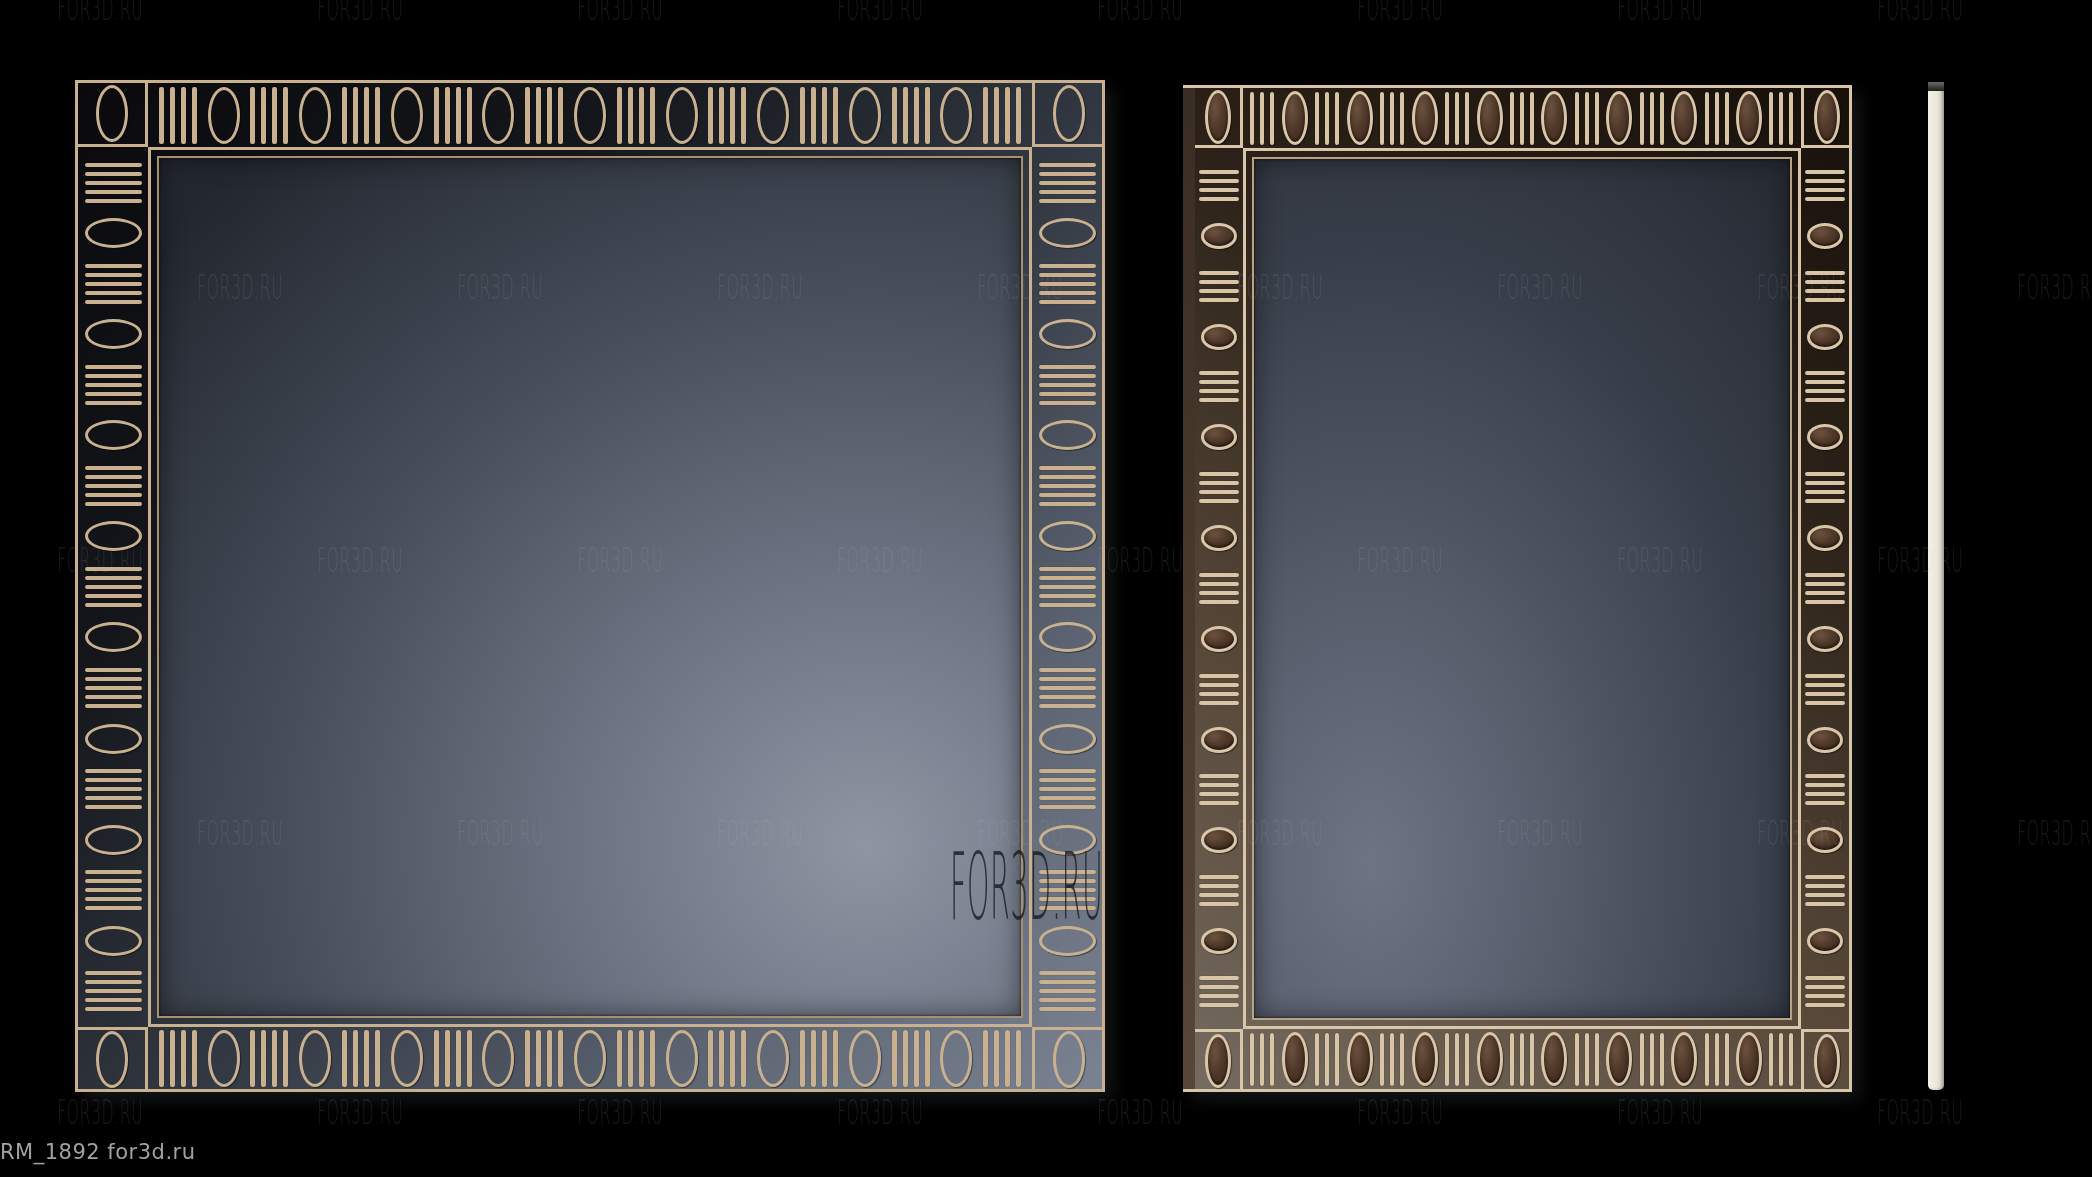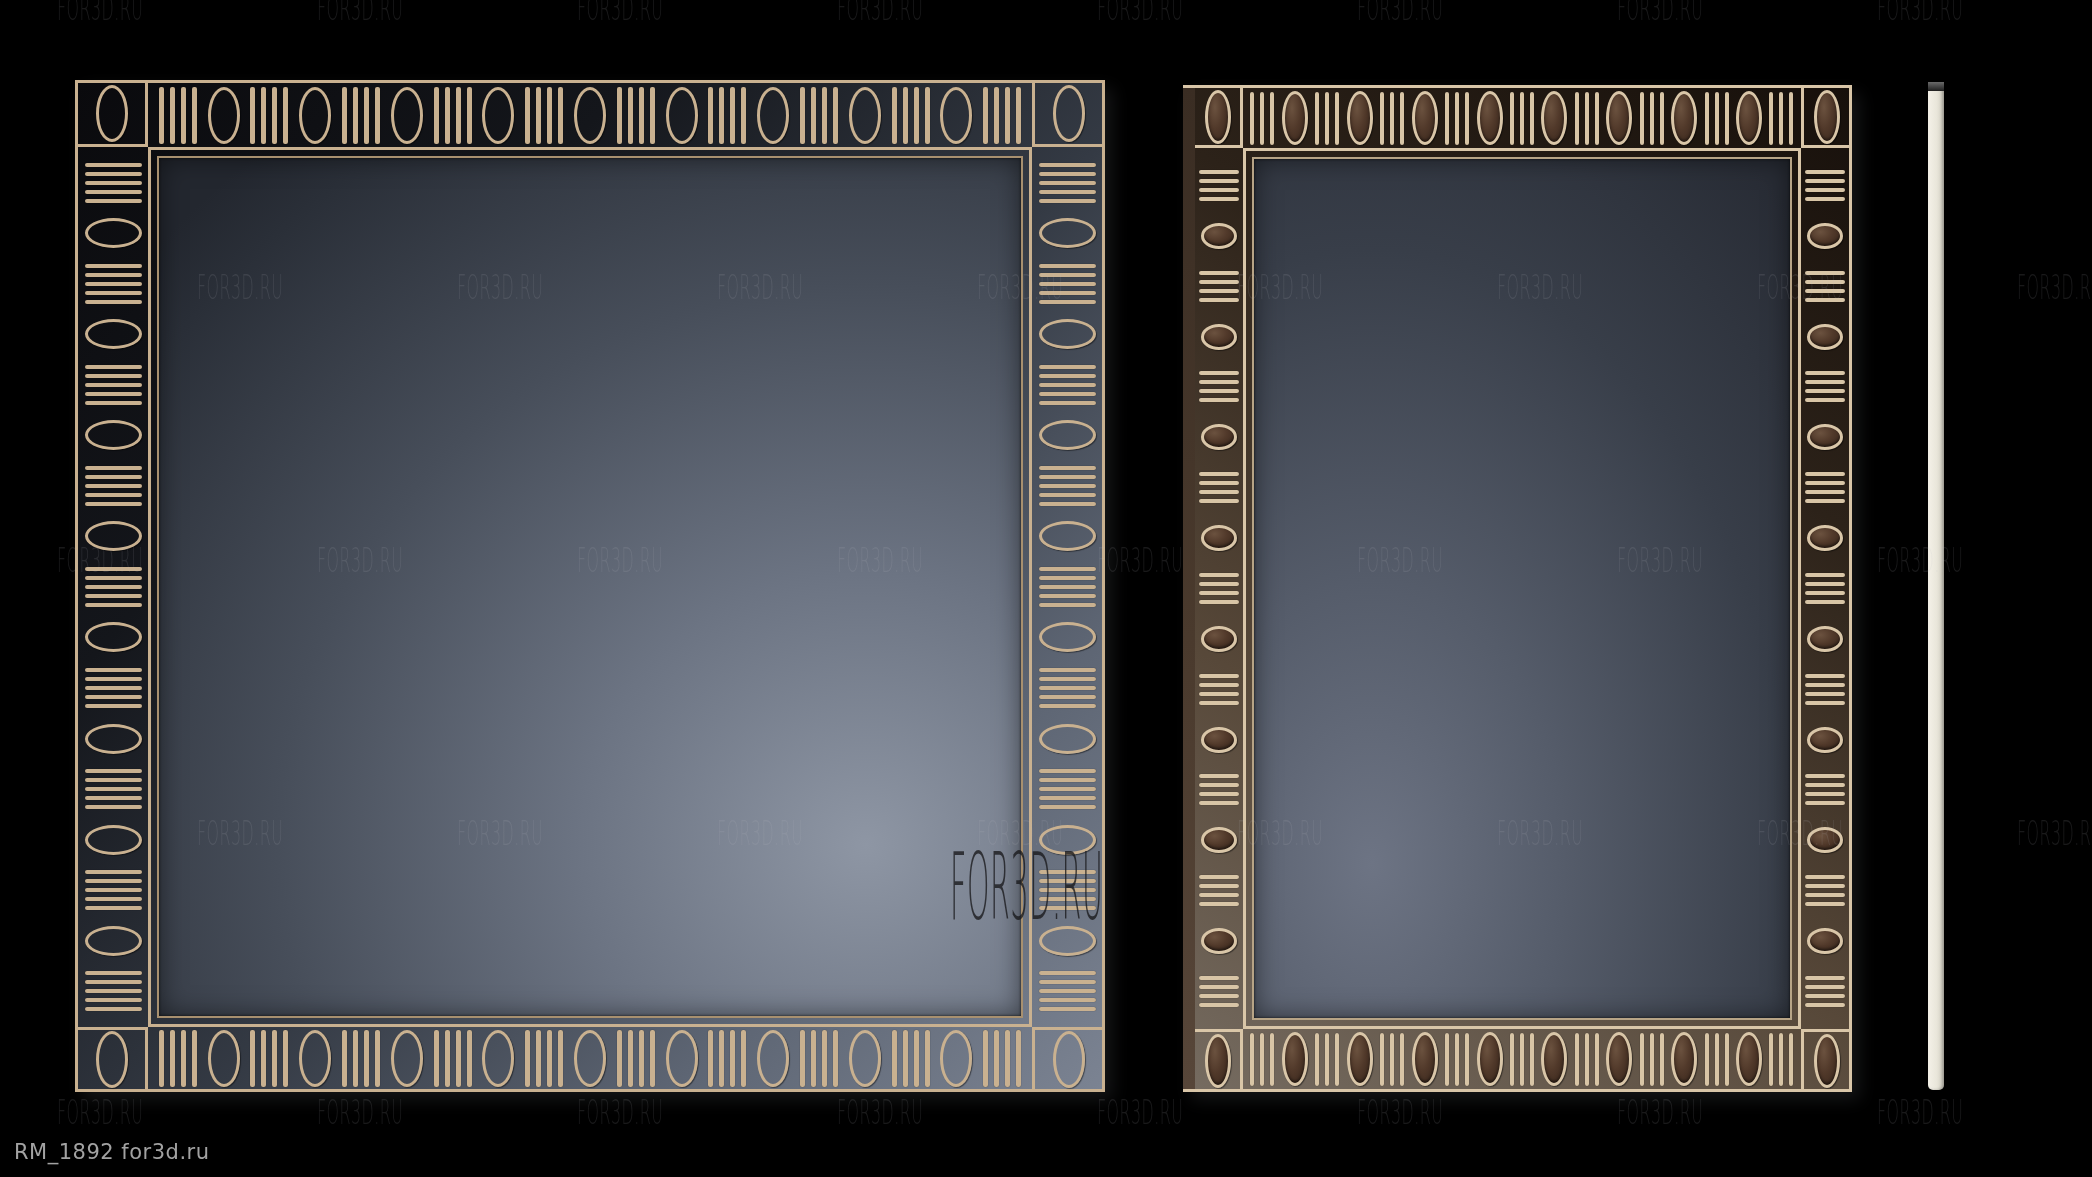--- a/index.html
+++ b/index.html
@@ -65,21 +65,21 @@
            background:linear-gradient(#6b6b6b,#1f1f1f);}
 
   
   .wm-layer{position:absolute;inset:0;pointer-events:none;z-index:40;}
   .wm{position:absolute;font-size:33px;line-height:1;font-weight:300;white-space:nowrap;
       color:rgba(190,190,200,0.13);transform:scale(0.48,1);transform-origin:left top;
       letter-spacing:1px;}
   .wm-large{position:absolute;font-size:92px;line-height:1;font-weight:300;white-space:nowrap;
       color:rgba(24,24,27,0.78);transform:scale(0.31,1);transform-origin:left top;
       letter-spacing:2px;z-index:41;}
-  .model-label{position:absolute;left:14px;top:1140px;font-size:21px;color:#a2a2a2;
+  .model-label{position:absolute;left:0;top:1140px;font-size:21px;color:#a2a2a2;
       letter-spacing:0.5px;z-index:50;}
 </style>
 </head>
 <body>
 
 <div class="stage">
 
   <div class="frame f-left">
     <div class="frame-grid">
       <div class="corner tl">

